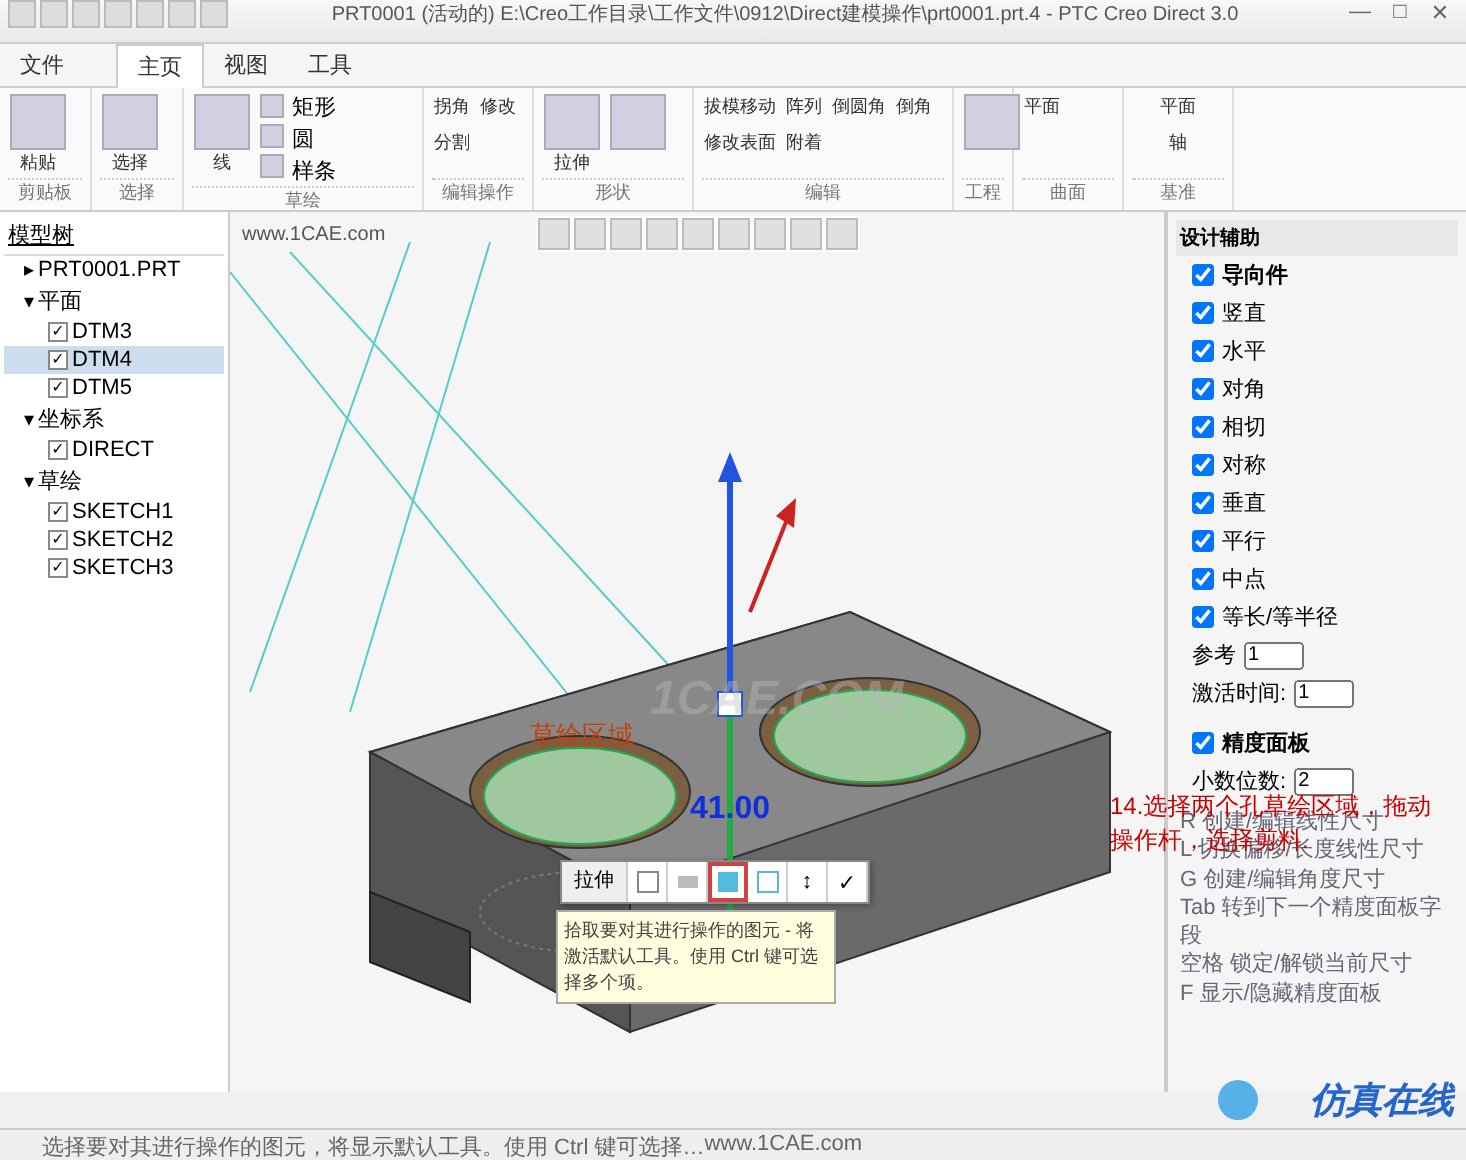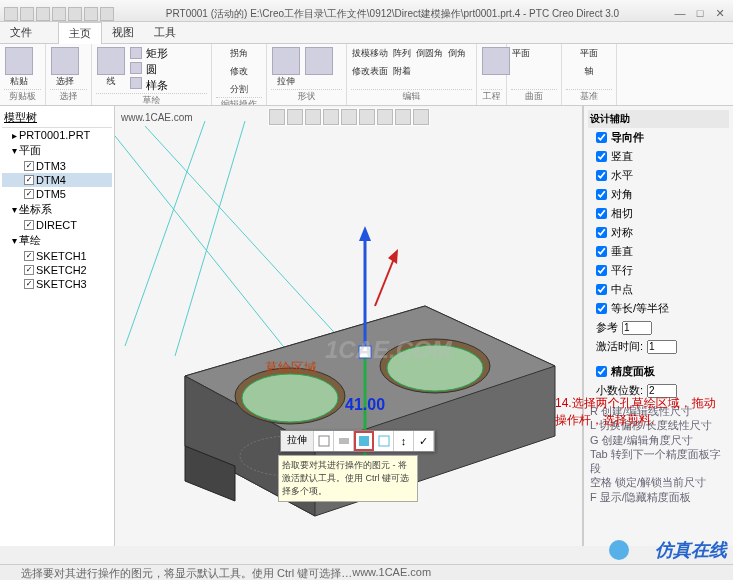--- a/index.html
+++ b/index.html
@@ -1,17 +1,17 @@
 <!DOCTYPE html>
 <html><head>
 <meta charset="utf-8">
 <style>
 * { margin: 0; padding: 0; box-sizing: border-box; font-family: "Microsoft YaHei", Arial, sans-serif; font-size: 11px; }
 body { width: 733px; height: 580px; background: #f0f0f0; overflow: hidden; position: relative; }
-.titlebar { height: 22px; background: linear-gradient(#f8f8f8, #e8e8e8); border-bottom: 1px solid #ccc; display: flex; align-items: flex-end; padding: 0 4px; }
+.titlebar { height: 22px; background: linear-gradient(#f8f8f8, #e8e8e8); border-bottom: 1px solid #ccc; display: flex; align-items: flex-start; padding: 0 4px; }
 .titlebar .qat { display: flex; gap: 2px; }
 .titlebar .qat span { width: 14px; height: 14px; background: #ddd; border: 1px solid #bbb; }
 .titlebar .title { flex: 1; text-align: center; font-size: 10px; color: #555; }
 .titlebar .winbtns { display: flex; gap: 2px; }
 .titlebar .winbtns span { width: 18px; height: 14px; text-align: center; color: #666; cursor: pointer; }
 .menubar { height: 22px; background: #f5f5f5; border-bottom: 1px solid #ccc; display: flex; align-items: center; }
 .menubar .tab { padding: 3px 10px; font-size: 11px; color: #333; cursor: pointer; }
 .menubar .tab.active { background: #fff; border: 1px solid #ccc; border-bottom: none; margin-left: 16px; }
 .ribbon { height: 62px; background: #fafafa; border-bottom: 1px solid #ccc; display: flex; overflow: hidden; }
 .ribbon .group { border-right: 1px solid #ddd; padding: 2px 4px; display: flex; flex-direction: column; justify-content: space-between; }
@@ -118,21 +118,21 @@
       </div>
       <div style="display:flex;flex-direction:column;gap:1px;font-size:9px">
         <span>矩形</span>
         <span>圆</span>
         <span>样条</span>
       </div>
     </div>
     <div class="gname">草绘</div>
   </div>
   <div class="group" style="width:55px">
-    <div class="tools" style="flex-direction:column">
+    <div class="tools" style="flex-direction:row">
       <div class="tool">
           <div class="lbl">拐角</div>
         </div>
       <div class="tool">
           <div class="lbl">修改</div>
         </div>
       <div class="tool">
           <div class="lbl">分割</div>
         </div>
     </div>

